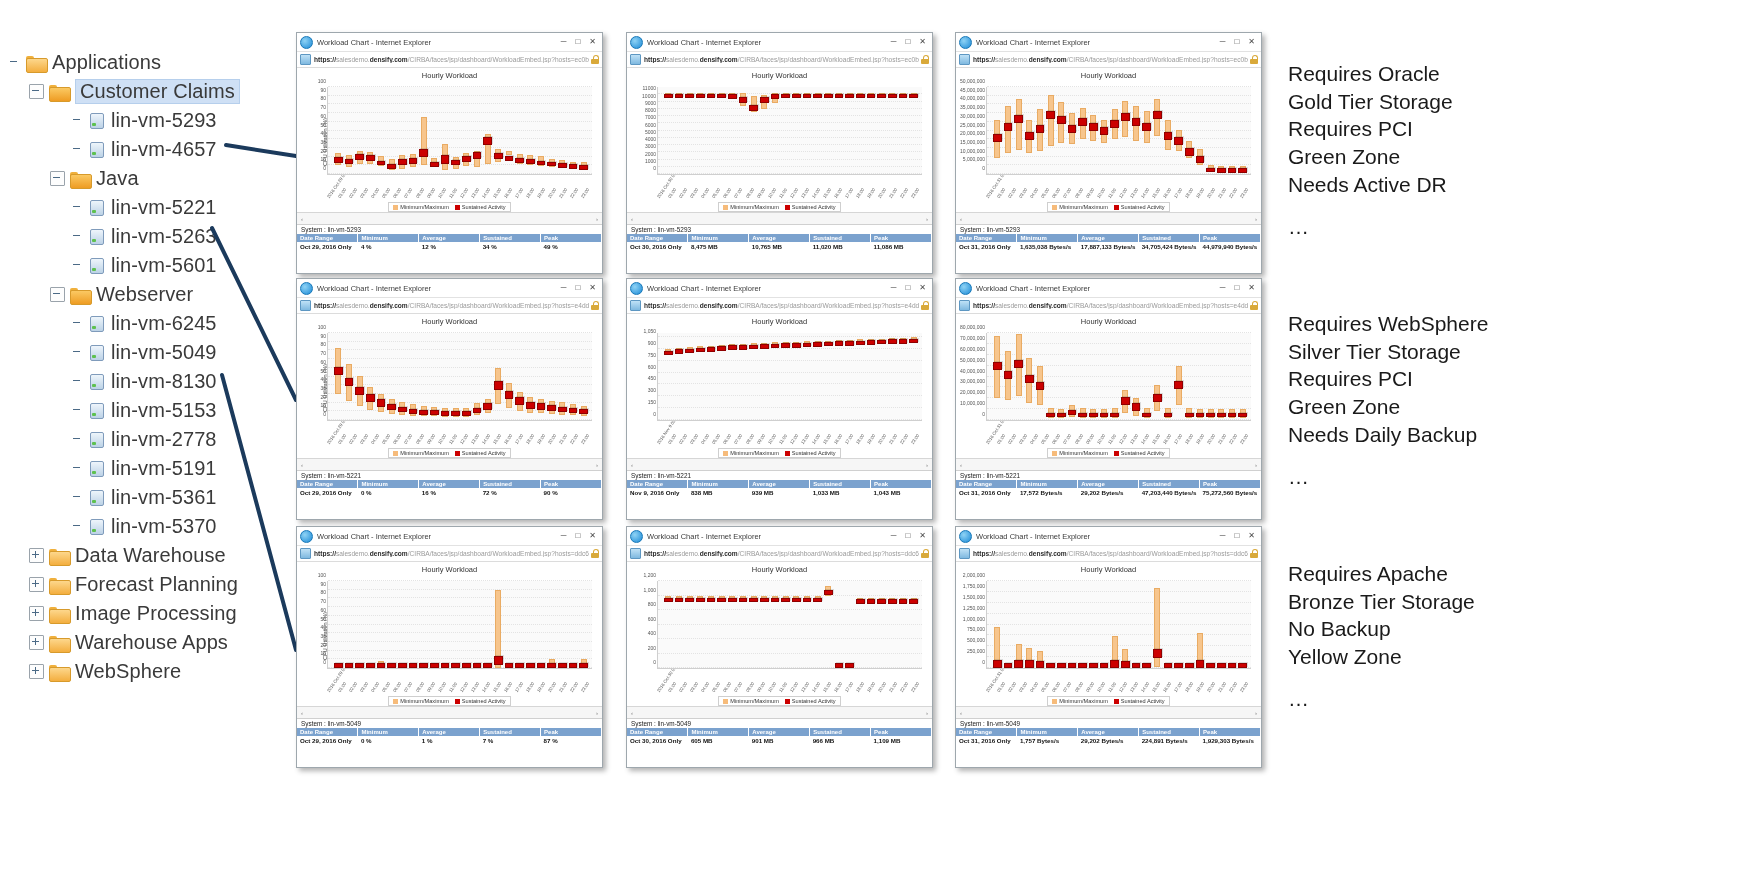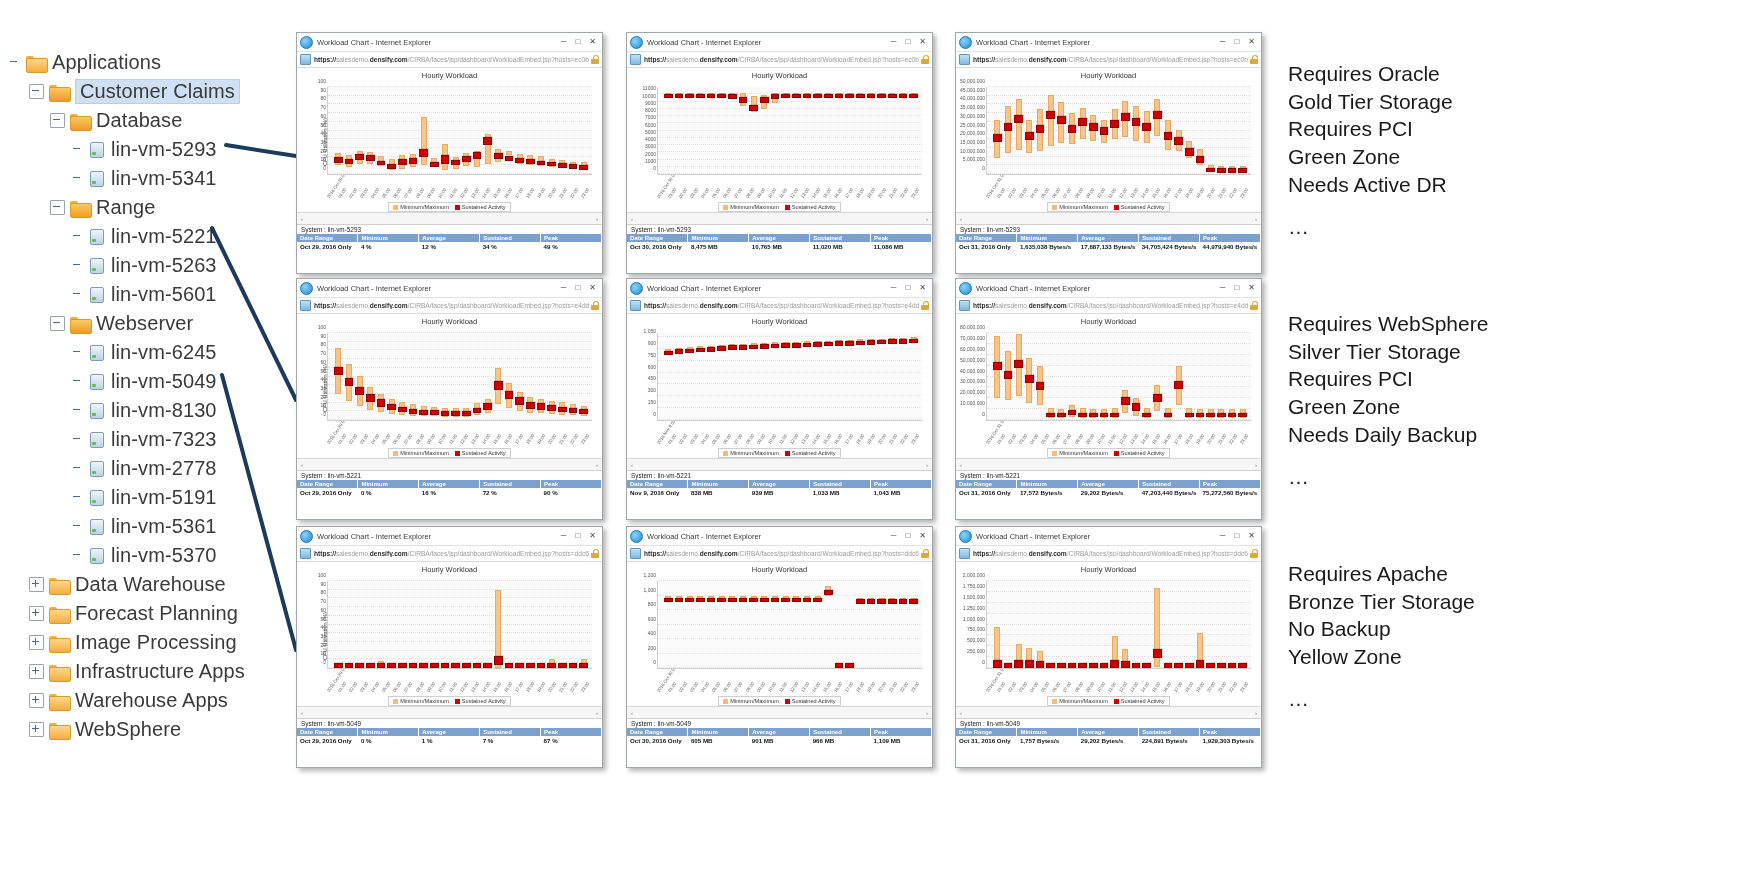--- a/index.html
+++ b/index.html
@@ -106,42 +106,36 @@
       <span class="folder"></span>
       <span class="lbl">Applications</span>
     </div>
     <div class="tnode sel">
       <span class="ind" style="width: 21px;"></span>
       <span class="exp "></span>
       <span class="folder open"></span>
       <span class="lbl">Customer Claims</span>
     </div>
     <div class="tnode">
-      <span class="ind" style="width: 42px;"></span>
-      <span class="exp "></span>
-      <span class="folder open"></span>
-      <span class="lbl">Database</span>
+      <span class="ind" style="width: 63px;"></span>
+      <span class="exp none"></span>
+      <span class="vm"></span>
+      <span class="lbl">lin-vm-5293</span>
     </div>
     <div class="tnode">
       <span class="ind" style="width: 63px;"></span>
       <span class="exp none"></span>
       <span class="vm"></span>
-      <span class="lbl">lin-vm-5293</span>
-    </div>
-    <div class="tnode">
-      <span class="ind" style="width: 63px;"></span>
-      <span class="exp none"></span>
-      <span class="vm"></span>
-      <span class="lbl">lin-vm-5341</span>
+      <span class="lbl">lin-vm-4657</span>
     </div>
     <div class="tnode">
       <span class="ind" style="width: 42px;"></span>
       <span class="exp "></span>
       <span class="folder open"></span>
-      <span class="lbl">Range</span>
+      <span class="lbl">Java</span>
     </div>
     <div class="tnode">
       <span class="ind" style="width: 63px;"></span>
       <span class="exp none"></span>
       <span class="vm"></span>
       <span class="lbl">lin-vm-5221</span>
     </div>
     <div class="tnode">
       <span class="ind" style="width: 63px;"></span>
       <span class="exp none"></span>
@@ -175,21 +169,21 @@
     <div class="tnode">
       <span class="ind" style="width: 63px;"></span>
       <span class="exp none"></span>
       <span class="vm"></span>
       <span class="lbl">lin-vm-8130</span>
     </div>
     <div class="tnode">
       <span class="ind" style="width: 63px;"></span>
       <span class="exp none"></span>
       <span class="vm"></span>
-      <span class="lbl">lin-vm-7323</span>
+      <span class="lbl">lin-vm-5153</span>
     </div>
     <div class="tnode">
       <span class="ind" style="width: 63px;"></span>
       <span class="exp none"></span>
       <span class="vm"></span>
       <span class="lbl">lin-vm-2778</span>
     </div>
     <div class="tnode">
       <span class="ind" style="width: 63px;"></span>
       <span class="exp none"></span>
@@ -218,26 +212,20 @@
       <span class="ind" style="width: 21px;"></span>
       <span class="exp plus"></span>
       <span class="folder"></span>
       <span class="lbl">Forecast Planning</span>
     </div>
     <div class="tnode">
       <span class="ind" style="width: 21px;"></span>
       <span class="exp plus"></span>
       <span class="folder"></span>
       <span class="lbl">Image Processing</span>
-    </div>
-    <div class="tnode">
-      <span class="ind" style="width: 21px;"></span>
-      <span class="exp plus"></span>
-      <span class="folder"></span>
-      <span class="lbl">Infrastructure Apps</span>
     </div>
     <div class="tnode">
       <span class="ind" style="width: 21px;"></span>
       <span class="exp plus"></span>
       <span class="folder"></span>
       <span class="lbl">Warehouse Apps</span>
     </div>
     <div class="tnode">
       <span class="ind" style="width: 21px;"></span>
       <span class="exp plus"></span>

